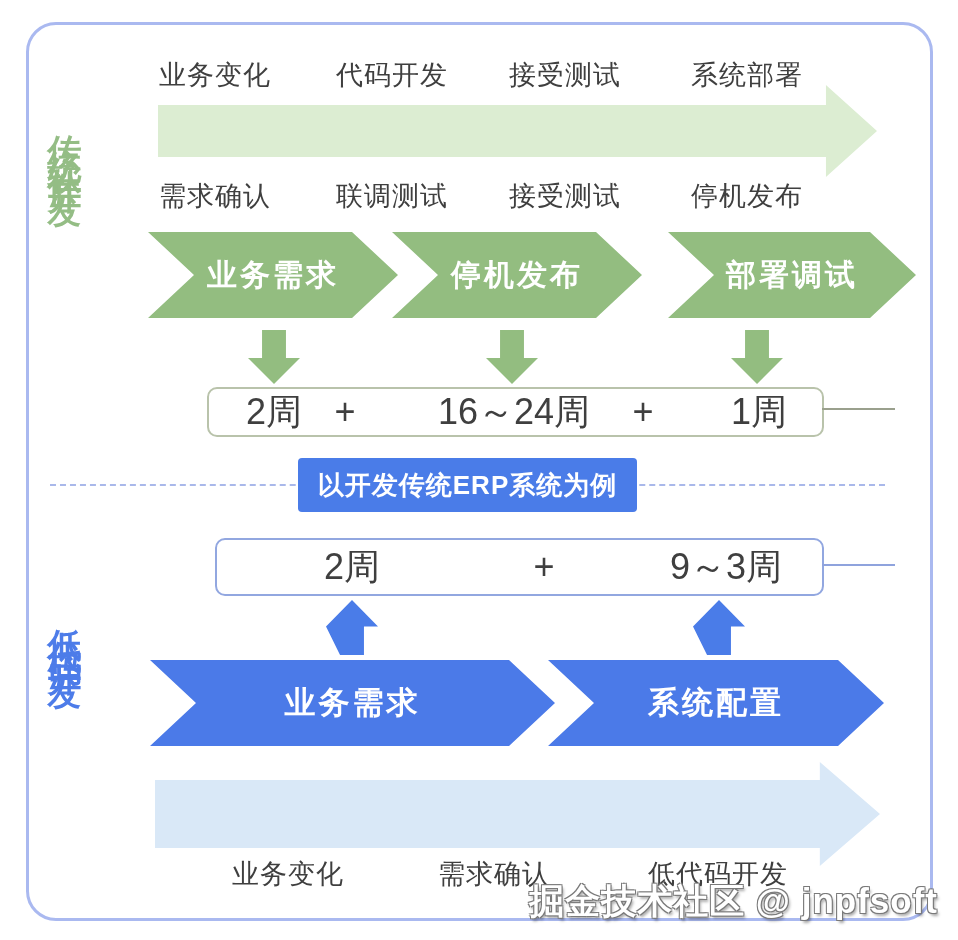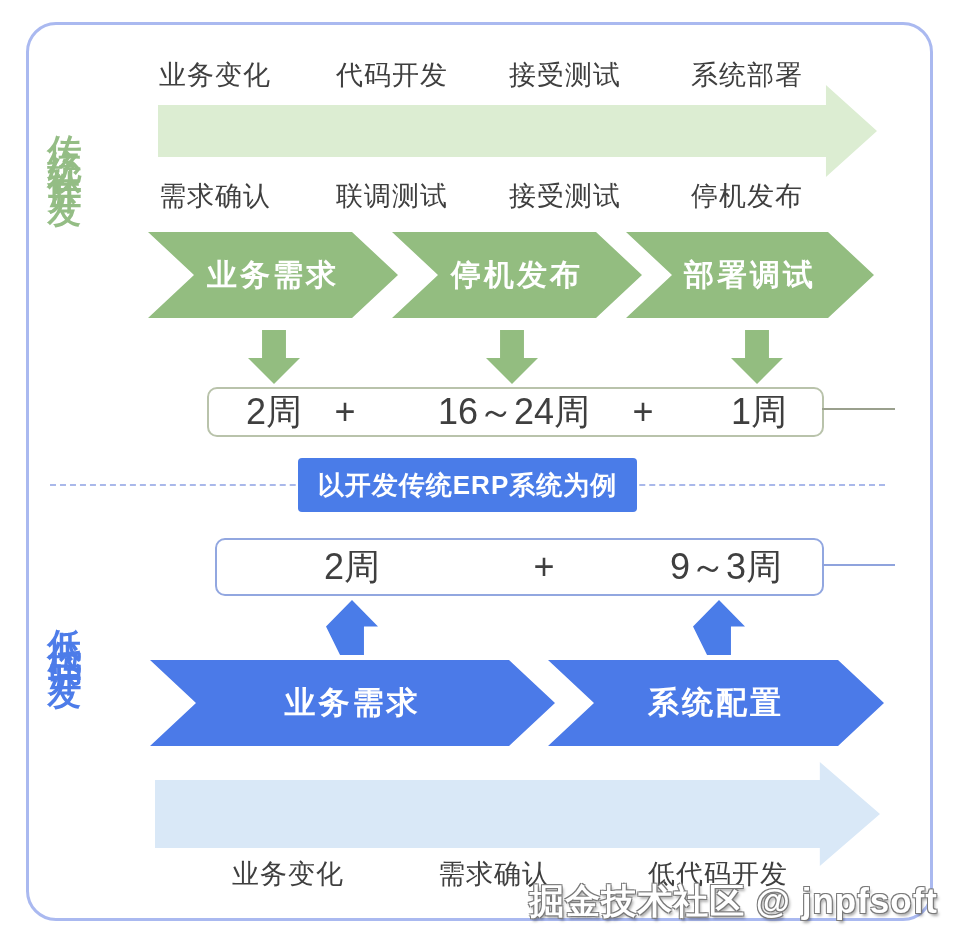--- a/index.html
+++ b/index.html
@@ -59,21 +59,21 @@
 
   <div class="band green" style="left:158px;top:85px;width:719px;height:92px;"></div>
 
   <div class="label" style="left:215px;top:178px;">需求确认</div>
   <div class="label" style="left:392px;top:178px;">联调测试</div>
   <div class="label" style="left:565px;top:178px;">接受测试</div>
   <div class="label" style="left:747px;top:178px;">停机发布</div>
 
   <div class="chevron green" style="left:148px;width:250px;">业务需求</div>
   <div class="chevron green" style="left:392px;width:250px;">停机发布</div>
-  <div class="chevron green" style="left:626px;width:248px;">部署调试</div>
+  <div class="chevron green" style="left:668px;width:248px;">部署调试</div>
 
   <div class="arrow-down" style="left:248px;"></div>
   <div class="arrow-down" style="left:486px;"></div>
   <div class="arrow-down" style="left:731px;"></div>
 
   <div class="timebox green">
     <span style="left:65px;">2周</span>
     <span style="left:136px;">+</span>
     <span style="left:305px;">16～24周</span>
     <span style="left:434px;">+</span>

